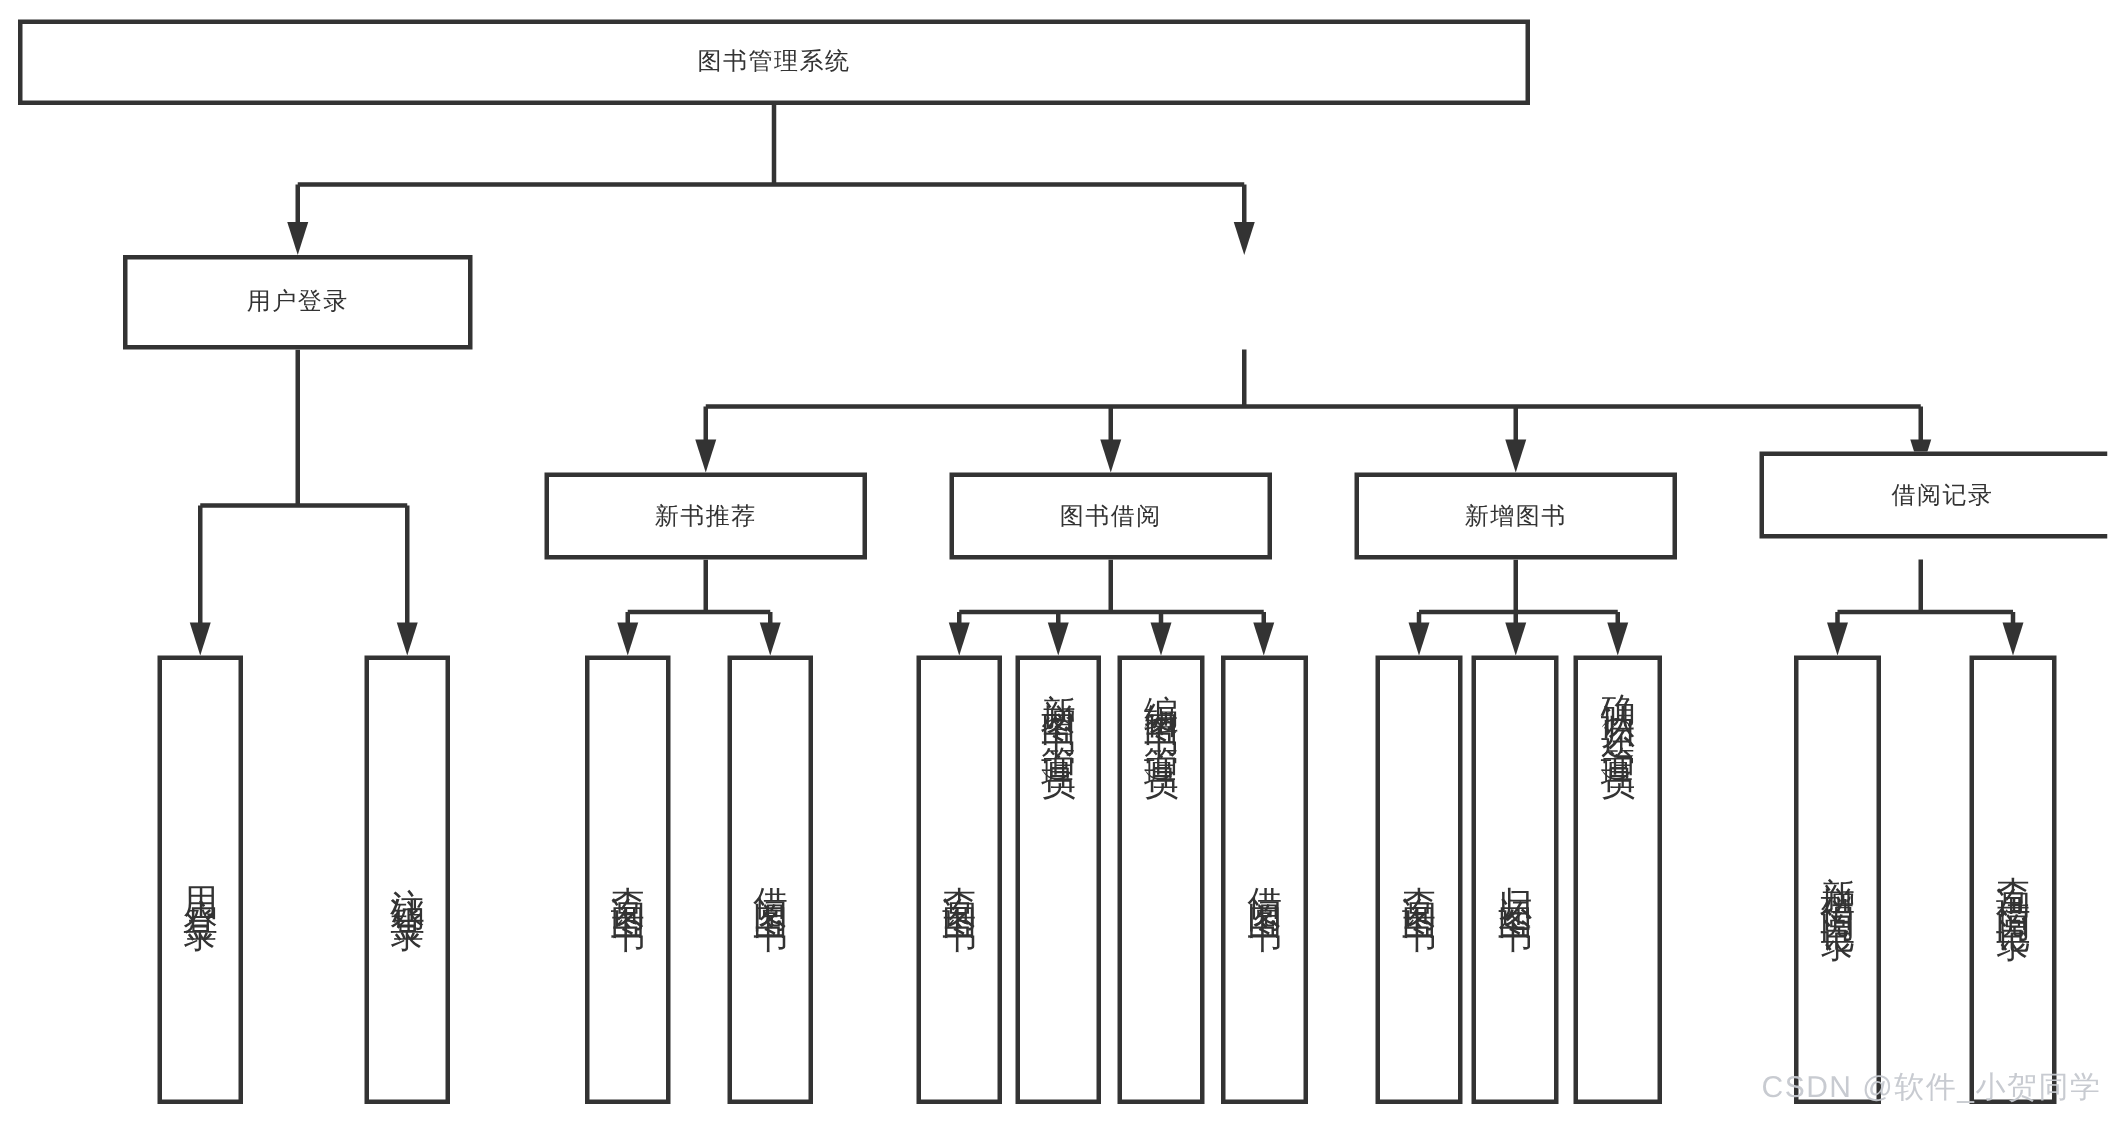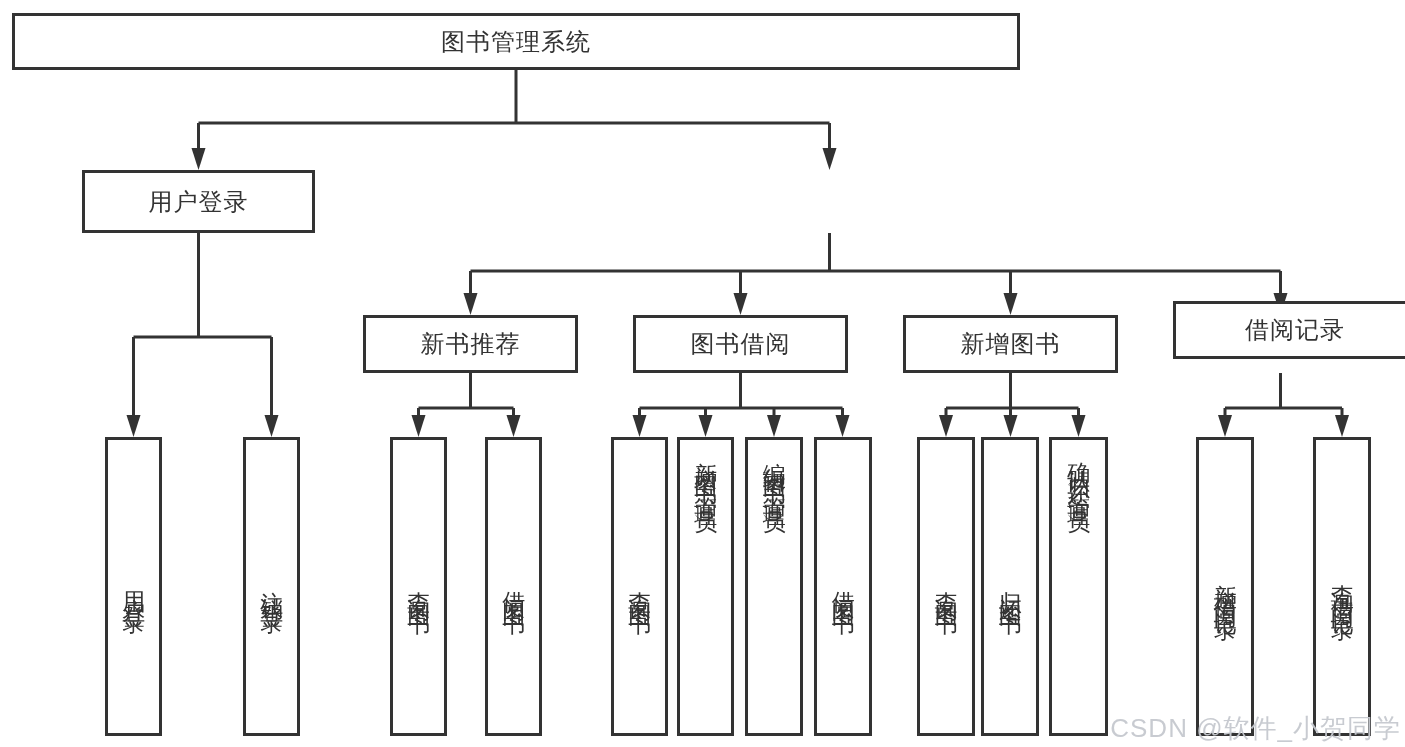--- a/index.html
+++ b/index.html
@@ -34,42 +34,42 @@
   .node {
     position: absolute;
     box-sizing: border-box;
     border: 3px solid var(--line, #333333);
     background: #ffffff;
     display: flex;
     align-items: center;
     justify-content: center;
   }
   .node.h span {
-    font-size: 24px;
+    font-size: 16px;
     letter-spacing: 1px;
     white-space: nowrap;
   }
   .node.v span {
     writing-mode: vertical-rl;
     text-orientation: mixed;
     font-size: 23px;
     line-height: 1.1;
     letter-spacing: 7px;
   }
   .node.v.top {
     align-items: flex-start;
   }
   .node.v.top span {
     padding-top: 4px;
   }
   .watermark {
     position: absolute;
     top: 711px;
     right: 4px;
-    font-size: 26px;
+    font-size: 20px;
     letter-spacing: 1px;
     color: var(--watermark, #c6c9cf);
     opacity: 0.95;
     z-index: 5;
     white-space: nowrap;
   }
 </style>
 </head>
 <body>
 

